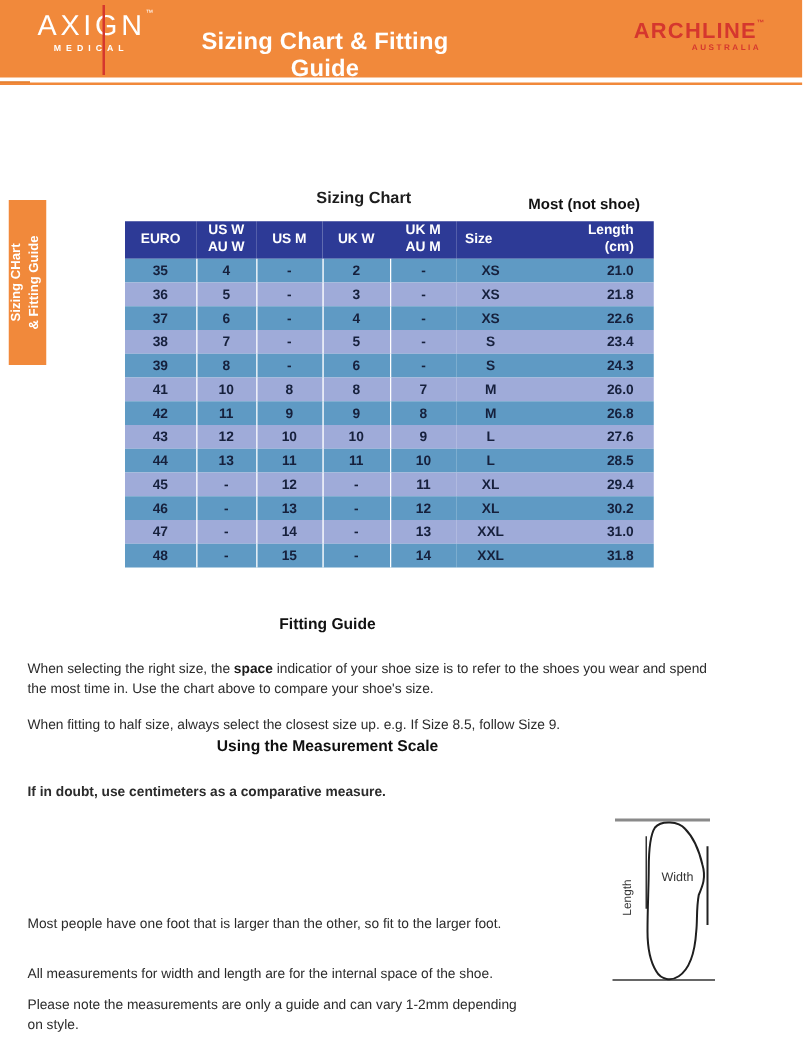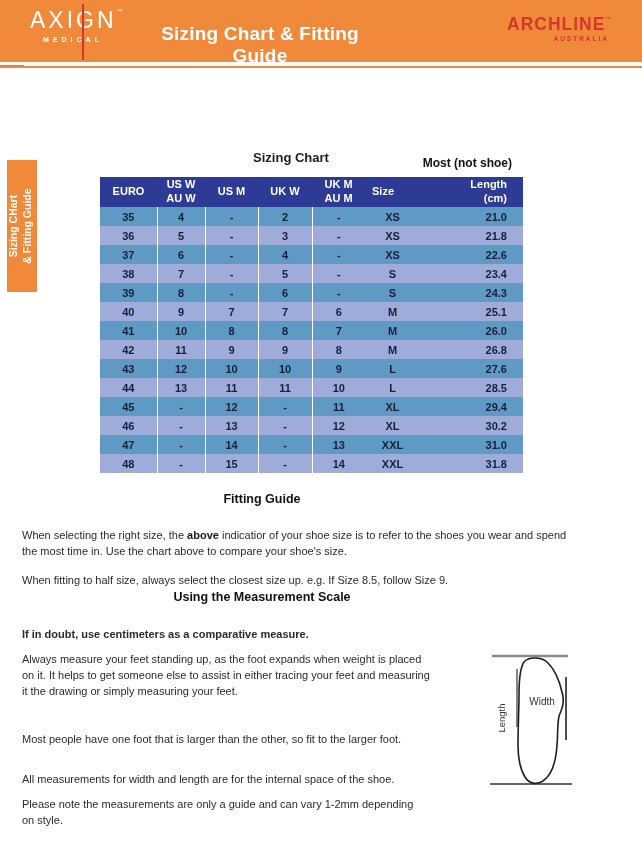--- a/index.html
+++ b/index.html
@@ -158,29 +158,20 @@
         <tr>
           <td>39</td>
           <td>8</td>
           <td>-</td>
           <td>6</td>
           <td>-</td>
           <td>S</td>
           <td>24.3</td>
         </tr>
         <tr>
-          <td>40</td>
-          <td>9</td>
-          <td>7</td>
-          <td>7</td>
-          <td>6</td>
-          <td>M</td>
-          <td>25.1</td>
-        </tr>
-        <tr>
           <td>41</td>
           <td>10</td>
           <td>8</td>
           <td>8</td>
           <td>7</td>
           <td>M</td>
           <td>26.0</td>
         </tr>
         <tr>
           <td>42</td>
@@ -242,28 +233,25 @@
           <td>15</td>
           <td>-</td>
           <td>14</td>
           <td>XXL</td>
           <td>31.8</td>
         </tr>
       </tbody>
   </table>
 
   <div class="h2" id="fitting-title">Fitting Guide</div>
-  <p class="copy" id="p1"><span>When selecting the right size, the </span><b>above</b><span> indicatior of your shoe size is to refer to the shoes you wear and spend</span><br><span>the most time in. Use the chart above to compare your shoe's size.</span></p>
+  <p class="copy" id="p1"><span>When selecting the right size, the </span><b>space</b><span> indicatior of your shoe size is to refer to the shoes you wear and spend</span><br><span>the most time in. Use the chart above to compare your shoe's size.</span></p>
   <p class="copy" id="p2">When fitting to half size, always select the closest size up. e.g. If Size 8.5, follow Size 9.</p>
 
   <div class="h2" id="measure-title">Using the Measurement Scale</div>
   <p class="copy" id="mp1">If in doubt, use centimeters as a comparative measure.</p>
-  <p class="copy" id="mp2">Always measure your feet standing up, as the foot expands when weight is placed
-on it. It helps to get someone else to assist in either tracing your feet and measuring
-it the drawing or simply measuring your feet.</p>
   <p class="copy" id="mp3">Most people have one foot that is larger than the other, so fit to the larger foot.</p>
   <p class="copy" id="mp4">All measurements for width and length are for the internal space of the shoe.</p>
   <p class="copy" id="mp5">Please note the measurements are only a guide and can vary 1-2mm depending
 on style.</p>
 
   <svg class="foot-diagram" width="92" height="142" viewBox="0 0 92 142">
     <line x1="4" y1="8" x2="80" y2="8" stroke="#8a8a8a" stroke-width="2.4"></line>
     <line x1="2" y1="136" x2="84" y2="136" stroke="#333" stroke-width="1.3"></line>
     <line x1="29" y1="21" x2="29" y2="79" stroke="#333" stroke-width="1.2"></line>
     <line x1="78" y1="29" x2="78" y2="92" stroke="#222" stroke-width="1.6"></line>

